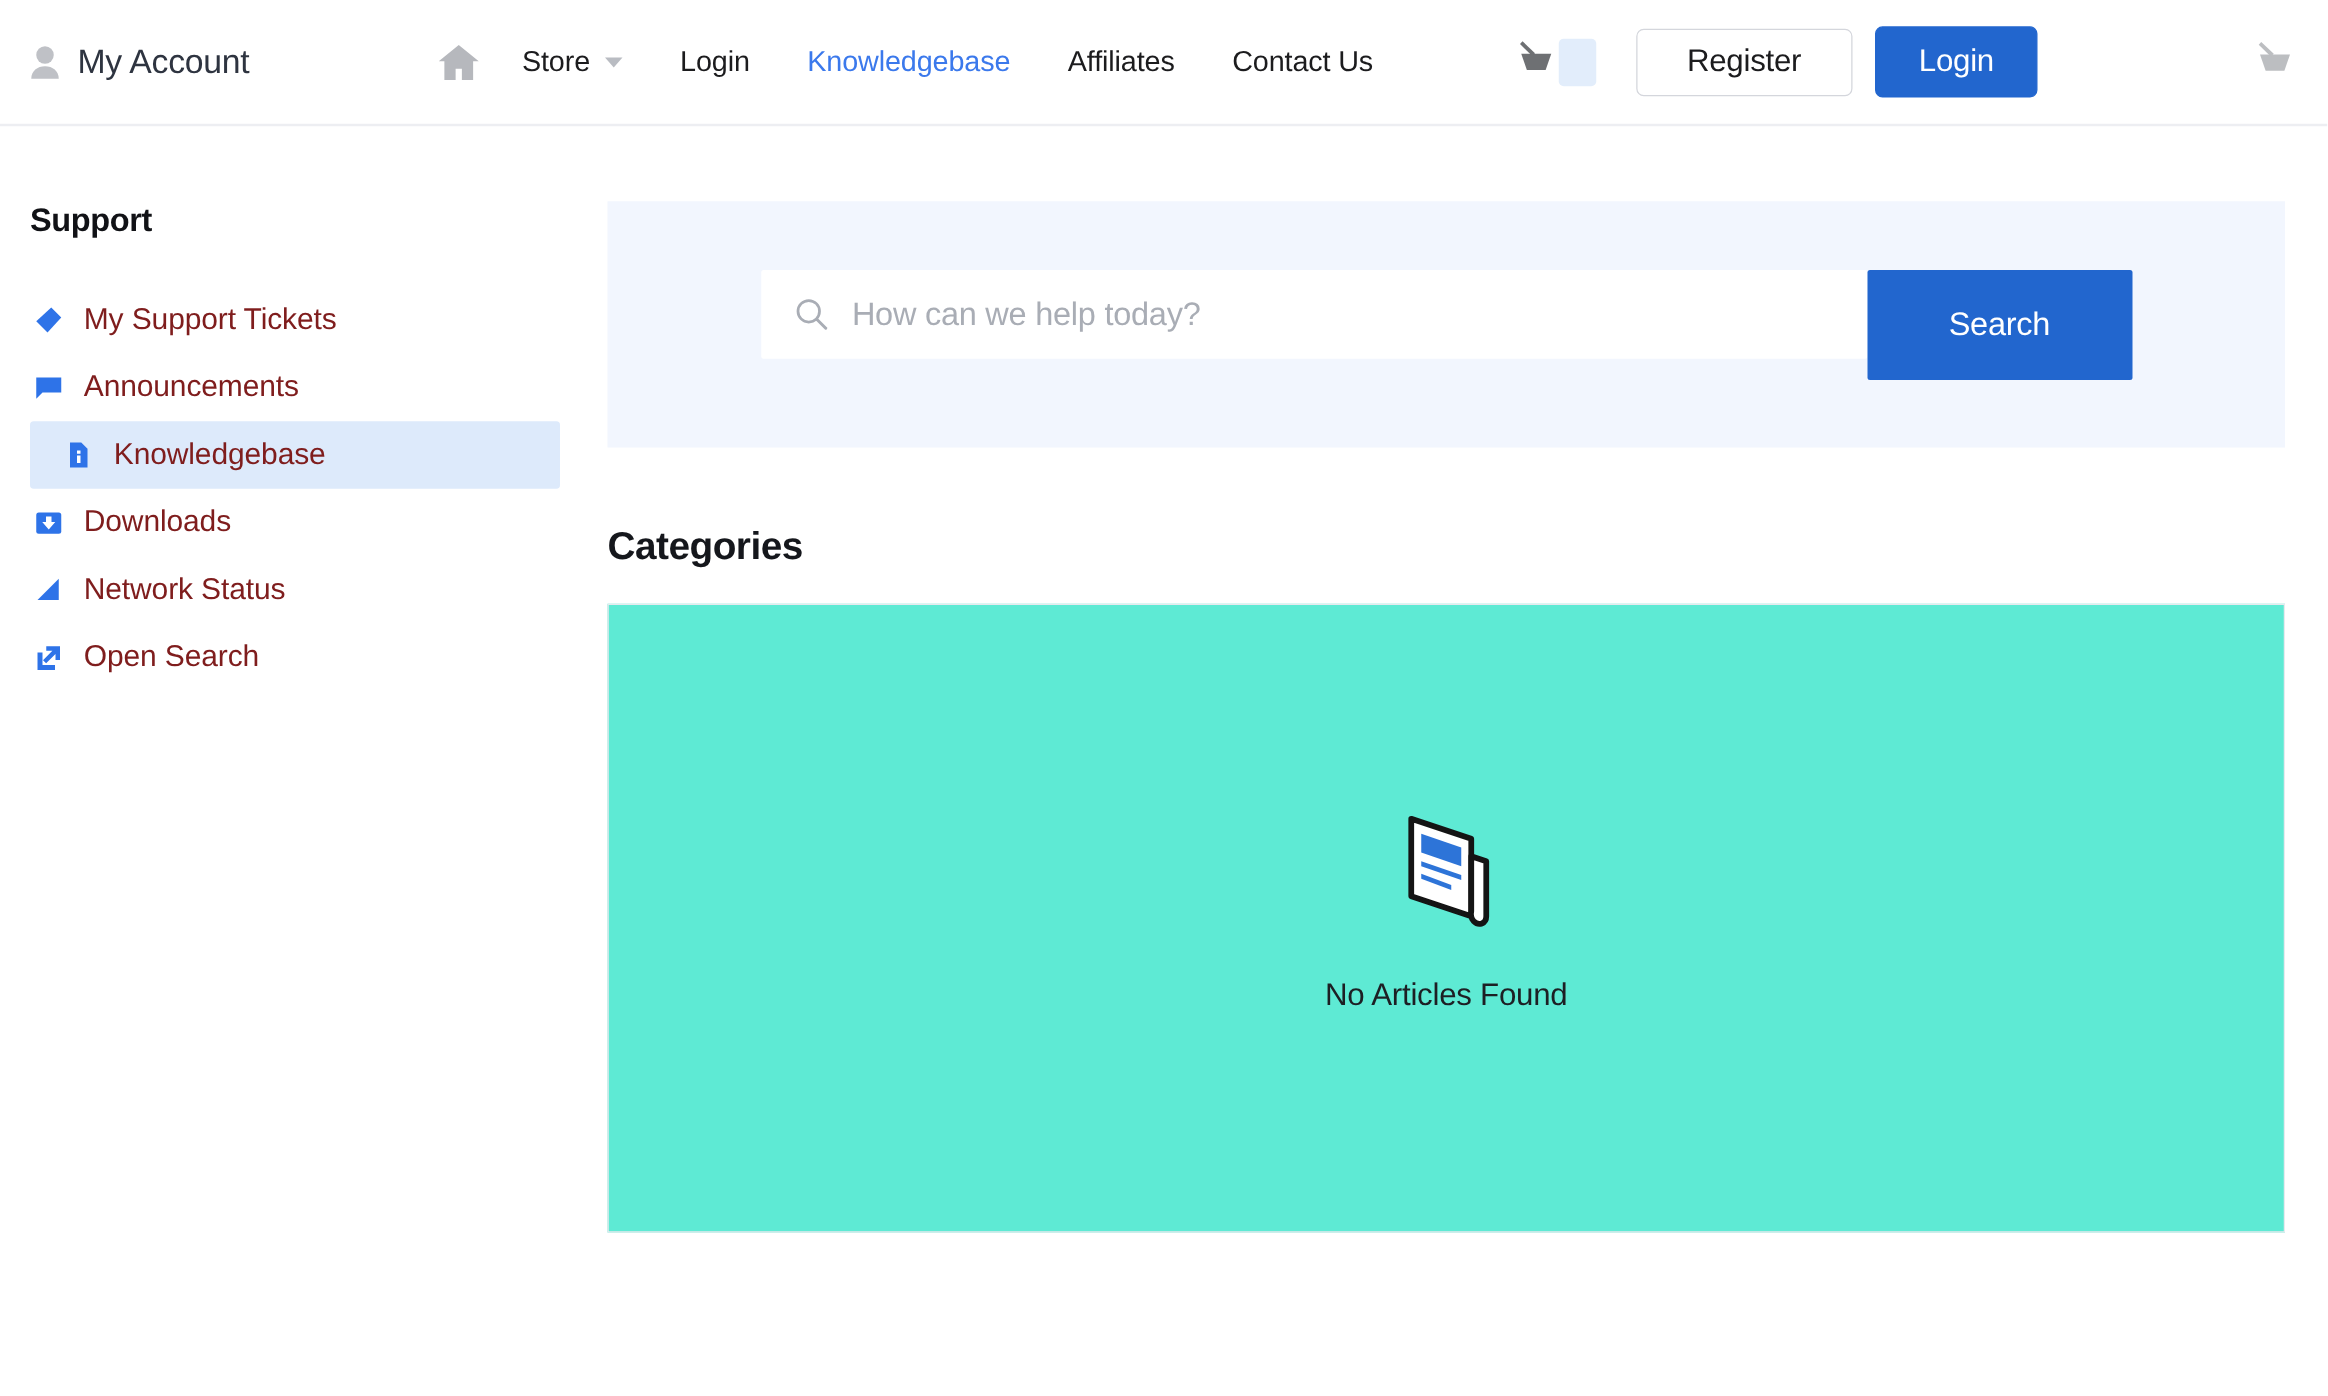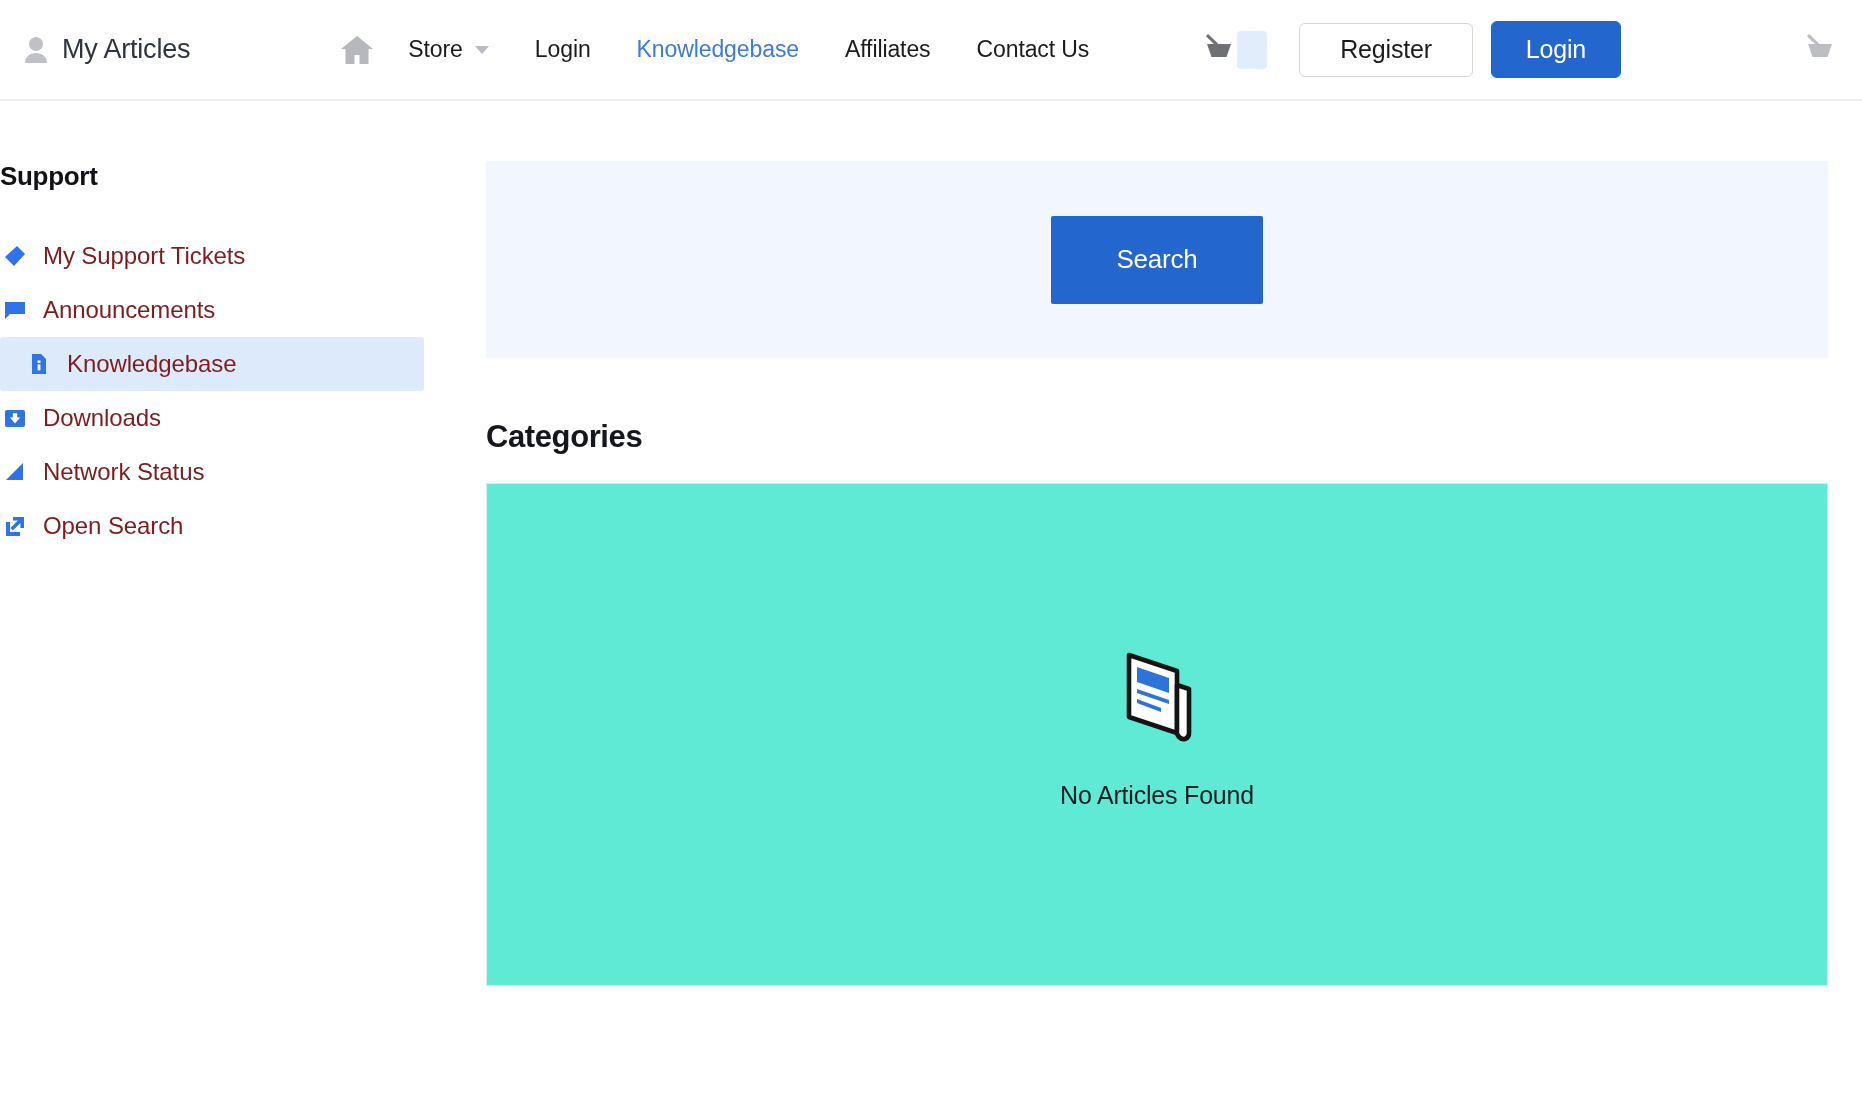--- a/index.html
+++ b/index.html
@@ -118,20 +118,21 @@
   
   .page {
     display: flex;
     padding-top: 60px;
   }
 
   
   .sidebar {
     width: 486px;
     flex: 0 0 486px;
+    padding-left: 24px;
   }
   .sidebar-title {
     font-size: 26px;
     font-weight: bold;
     color: #111216;
     margin-bottom: 37px;
     letter-spacing: -0.3px;
   }
   .sidebar-list { list-style: none; }
   .sidebar-item {
@@ -243,21 +244,21 @@
 
 <div class="header">
 
   <div class="account-area">
     <span class="account-icon">
       <svg width="24" height="28" viewBox="0 0 24 28">
         <circle cx="12" cy="8" r="7" fill="#bfc1c6"></circle>
         <path d="M1 27c0-6.2 4.9-10 11-10s11 3.8 11 10z" fill="#bfc1c6"></path>
       </svg>
     </span>
-    <span class="account-label">My Articles</span>
+    <span class="account-label">My Account</span>
   </div>
 
   <nav class="main-nav">
 
     <span class="home-icon-wrap">
       <svg width="34" height="30" viewBox="0 0 34 30">
         <path d="M17 1 1 14h4.5v15h9V20h5v9h9V14H33z" fill="#b6b8bd"></path>
       </svg>
     </span>
 
@@ -373,20 +374,29 @@
         </span>
         <span class="sidebar-label">Open Search</span>
       </a>
     </nav>
   </aside>
 
   <main class="content">
 
     <section class="search-panel">
       <div class="search-row">
+        <div class="search-field">
+          <span class="search-icon-wrap">
+            <svg width="28" height="28" viewBox="0 0 28 28">
+              <circle cx="12" cy="12" r="8.6" fill="none" stroke="#a9adb5" stroke-width="2.2"></circle>
+              <line x1="18.4" y1="18.4" x2="25.6" y2="25.6" stroke="#a9adb5" stroke-width="2.4" stroke-linecap="round"></line>
+            </svg>
+          </span>
+          <input class="search-input" type="text" placeholder="How can we help today?" style="">
+        </div>
         <button class="search-btn">Search</button>
       </div>
     </section>
 
     <h2 class="section-title">Categories</h2>
 
     <section class="categories-box">
       <div class="empty-wrap">
         <span class="empty-icon">
           <svg width="96" height="104" viewBox="0 0 96 104">

